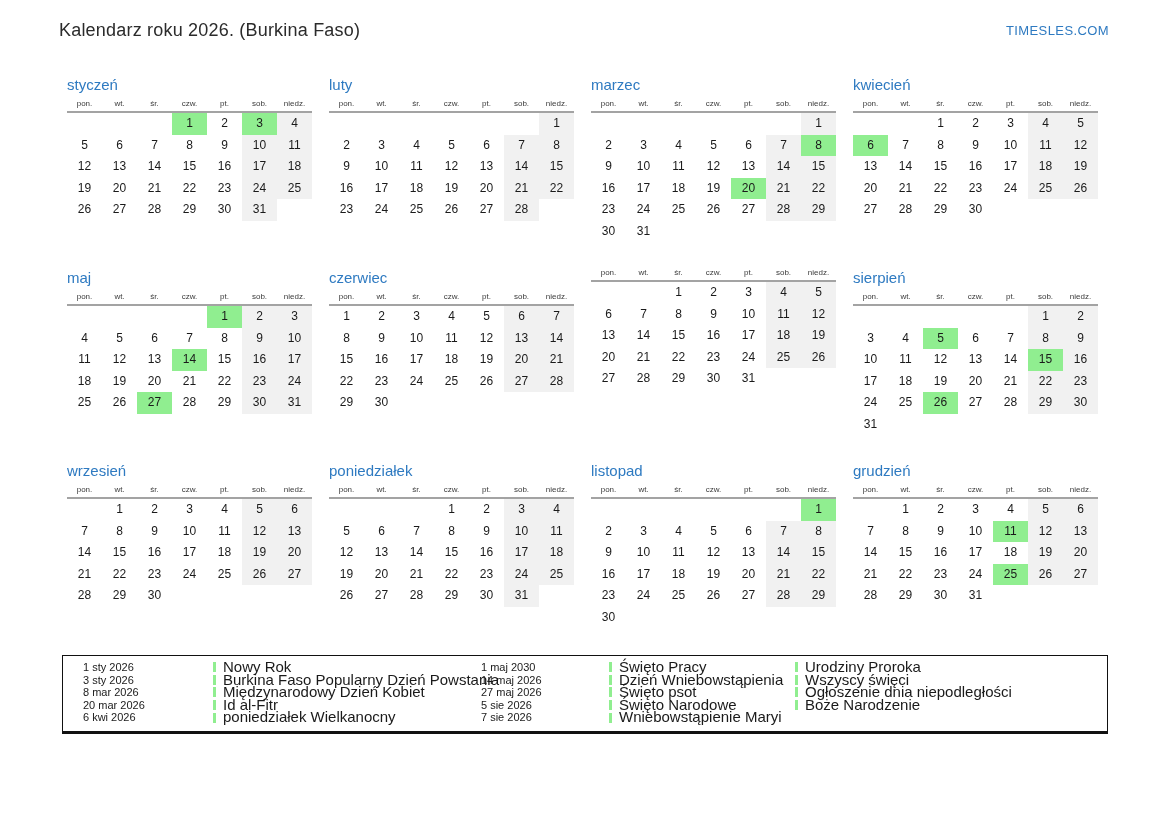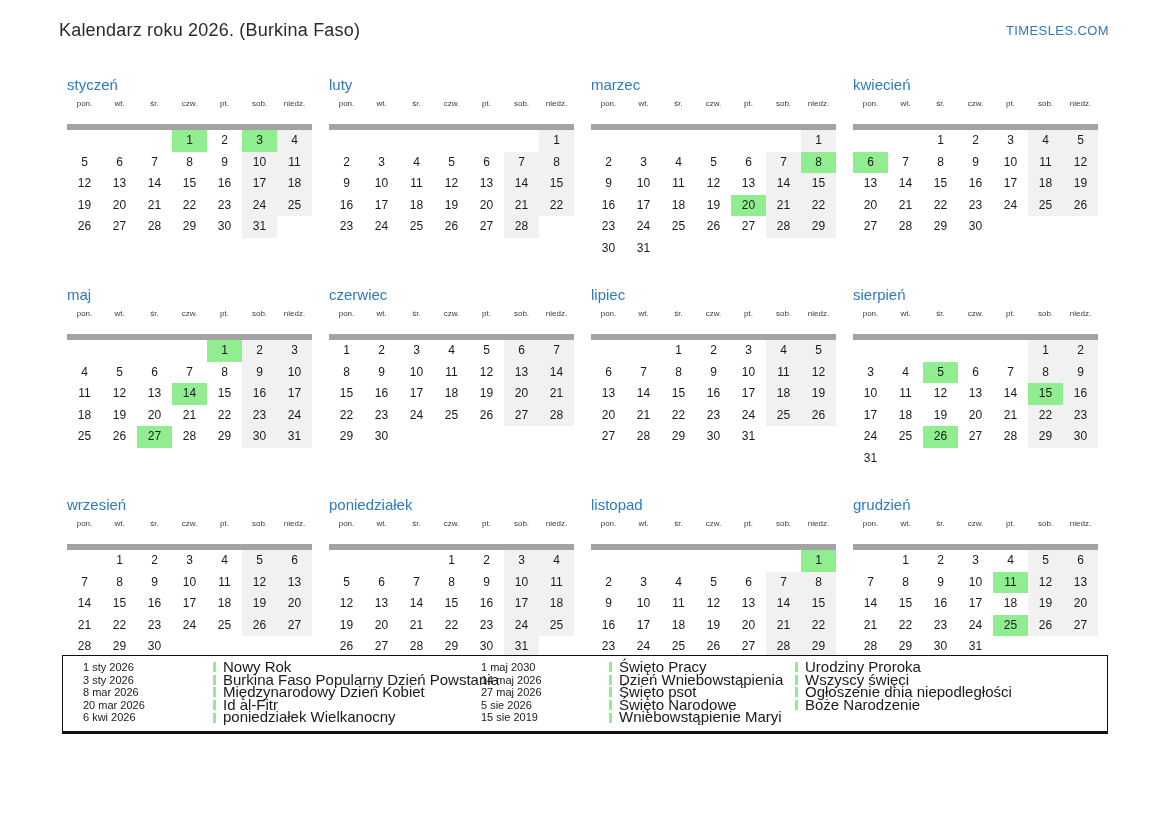--- a/index.html
+++ b/index.html
@@ -13,21 +13,21 @@
             padding:20px 60px 0 59px; height:42px; }
   .page-title { font-size:18px; color:#2b2b2b; letter-spacing:0.2px; }
   .site-link { font-size:13px; color:#2e7ac1; letter-spacing:0.4px; margin-top:3px;
                text-decoration:none; cursor:pointer;text-align:right; }
   .months { margin:33px 0 0 67px; display:grid;
             grid-template-columns:repeat(4,245px); column-gap:17px; row-gap:26px; }
   .month { width:245px; }
   .month-title { text-align:left; color:#2e7ac1; font-size:15px;
                  height:20px; line-height:20px; margin-bottom:4px; }
   .dow-row { display:grid; grid-template-columns:repeat(7,35px);
-             border-bottom:6px solid #a3a3a3; padding-bottom:16px; }
+             border-bottom:2px solid #a3a3a3; padding-bottom:3px; }
   .dow { font-size:8px; color:#3a3a3a; text-align:center; }
   .week-grid { display:grid; grid-template-columns:repeat(7,35px); }
   .day-cell { height:21.5px; line-height:21.5px; text-align:center;
               font-size:12px; color:#1a1a1a; }
   .weekend { background:#f1f1f1; }
   .holiday { background:#90ee90; }
   .legend { position:absolute; left:62px; top:655px; width:1046px;
             border:1px solid #111; border-bottom-width:3px;
             padding:5px 0 7px 20px; display:flex; background:#fff; }
   .lg-col { display:flex; flex-direction:column; }
@@ -343,21 +343,20 @@
         <div class="day-cell">29</div>
         <div class="day-cell">30</div>
         <div class="day-cell"></div>
         <div class="day-cell"></div>
         <div class="day-cell"></div>
         <div class="day-cell"></div>
         <div class="day-cell"></div>
       </div>
     </div>
     <div class="month">
-      <div class="month-title">lipiec</div>
       <div class="dow-row">
         <div class="dow">pon.</div>
         <div class="dow">wt.</div>
         <div class="dow">śr.</div>
         <div class="dow">czw.</div>
         <div class="dow">pt.</div>
         <div class="dow">sob.</div>
         <div class="dow">niedz.</div>
       </div>
       <div class="week-grid">
@@ -687,21 +686,21 @@
       <div class="lg-name">
         <span class="bar"></span>
         <span>poniedziałek Wielkanocny</span>
       </div>
     </div>
     <div class="lg-col w-d2">
       <div class="lg-date">1 maj 2030</div>
       <div class="lg-date">14 maj 2026</div>
       <div class="lg-date">27 maj 2026</div>
       <div class="lg-date">5 sie 2026</div>
-      <div class="lg-date">15 sie 2019</div>
+      <div class="lg-date">7 sie 2026</div>
     </div>
     <div class="lg-col w-n2">
       <div class="lg-name">
         <span class="bar"></span>
         <span>Święto Pracy</span>
       </div>
       <div class="lg-name">
         <span class="bar"></span>
         <span>Dzień Wniebowstąpienia</span>
       </div>

